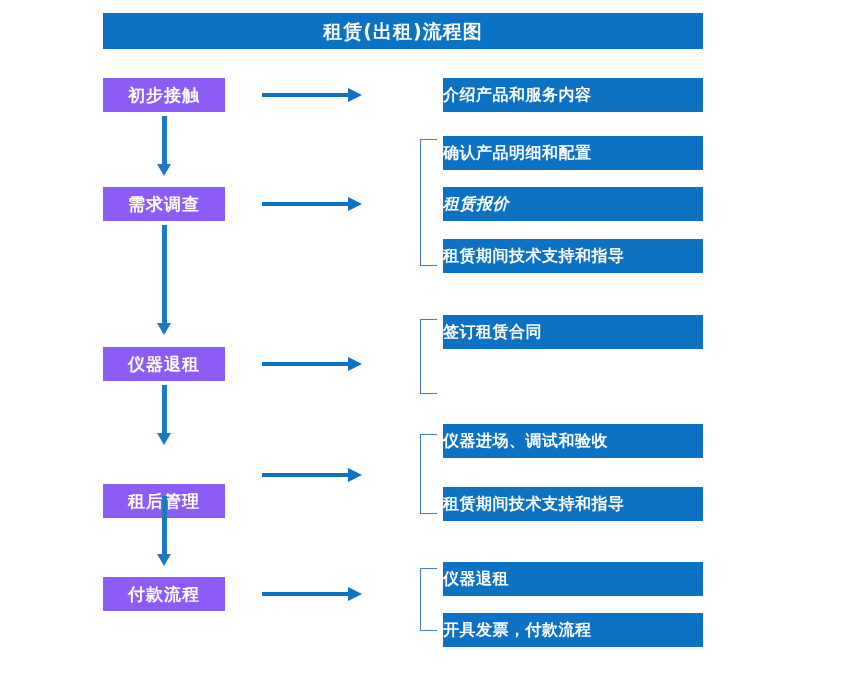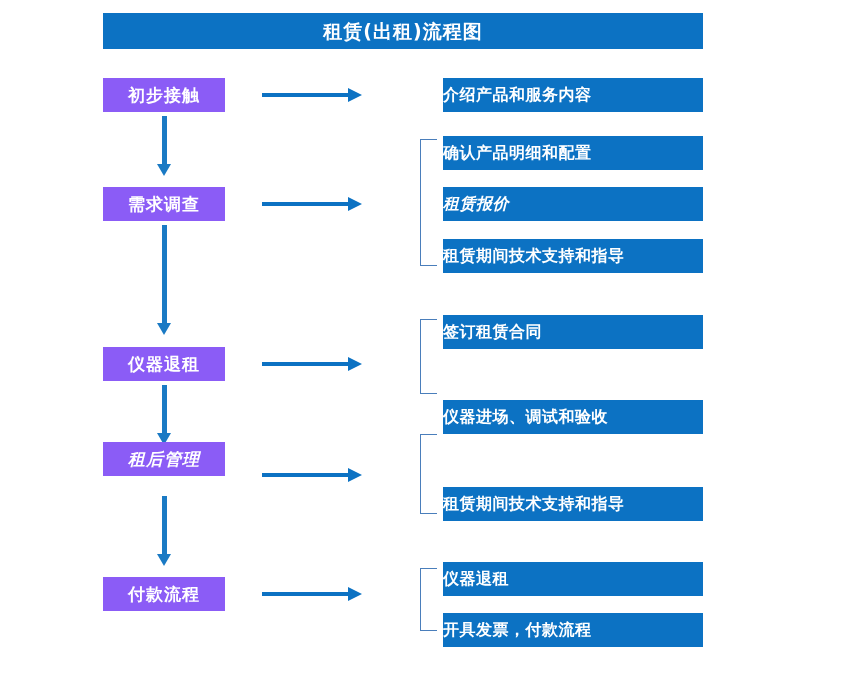--- a/index.html
+++ b/index.html
@@ -178,30 +178,30 @@
 
   <div class="bracket" style="top:319px; height:75px;"></div>
 
   <div class="detail-box" style="top:315px;">签订租赁合同</div>
 
   <div class="v-arrow" style="top:385px; height:62px;">
     <div class="shaft" style="height:50px;"></div>
     <div class="head" style="top:48px;"></div>
   </div>
 
-  <div class="stage-box" style="top:442px;font-style:italic;">租后管理</div>
+  <div class="stage-box" style="top:484px;">租后管理</div>
 
   <div class="h-arrow" style="top:468px;">
     <div class="shaft"></div>
     <div class="head"></div>
   </div>
 
   <div class="bracket" style="top:434px; height:80px;"></div>
 
-  <div class="detail-box" style="top:400px;">仪器进场、调试和验收</div>
+  <div class="detail-box" style="top:424px;">仪器进场、调试和验收</div>
   <div class="detail-box" style="top:487px;">租赁期间技术支持和指导</div>
 
   <div class="v-arrow" style="top:496px; height:72px;">
     <div class="shaft" style="height:60px;"></div>
     <div class="head" style="top:58px;"></div>
   </div>
 
   <div class="stage-box" style="top:577px;">付款流程</div>
 
   <div class="h-arrow" style="top:587px;">

